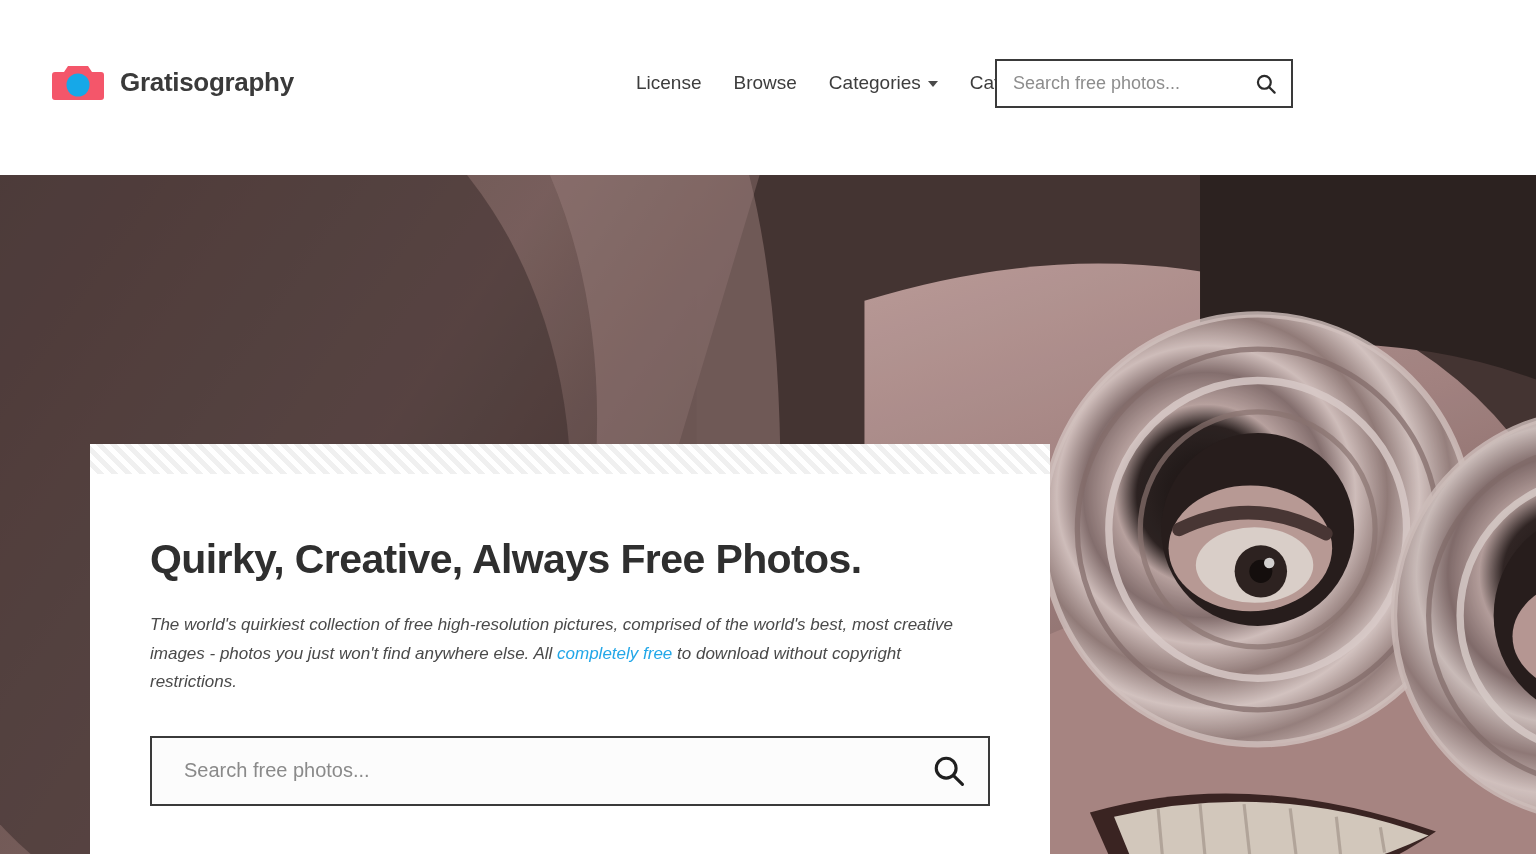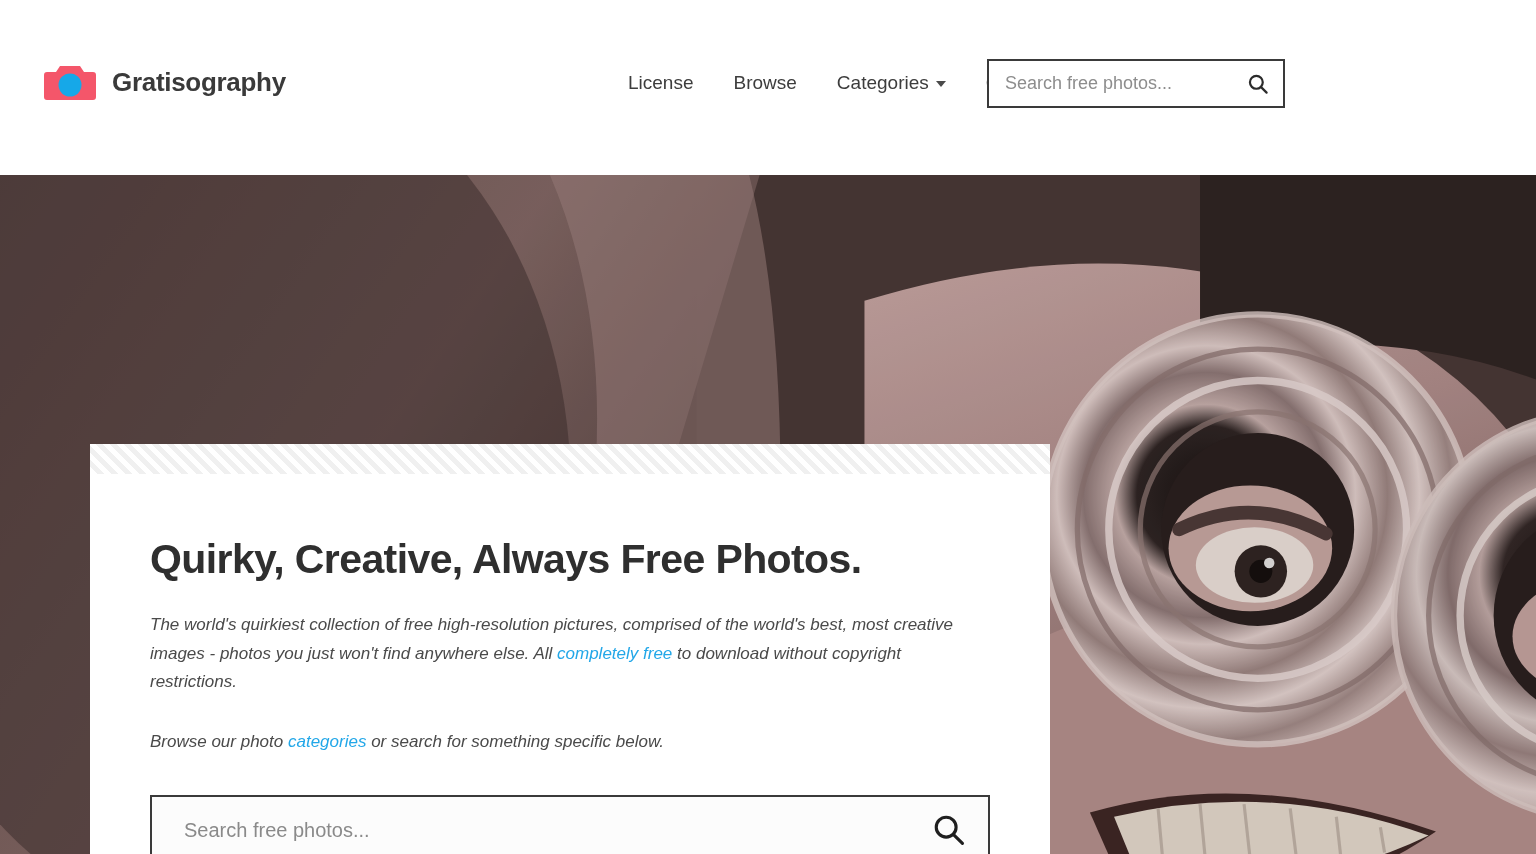--- a/index.html
+++ b/index.html
@@ -6,21 +6,21 @@
   html, body {
     width:1536px; height:854px;
     overflow:hidden;
     background:#ffffff;
     font-family:"Liberation Sans", sans-serif;
     -webkit-font-smoothing:antialiased;
   }
 
   
   .header {
-    position:absolute; top:0; left:0;
+    position:absolute; top:0; left:8px;
     width:1285px; height:175px;
     background:#ffffff;
     display:flex; align-items:center;
     z-index:20;
   }
   .brand {
     position:absolute; left:44px; top:62px;
     display:flex; align-items:center; gap:16px;
     text-decoration:none;
   }
@@ -30,21 +30,21 @@
     display:block;
   }
   .brand-name {
     font-size:26px; font-weight:bold;
     color:#3a3a3a; letter-spacing:-0.3px;
     white-space:nowrap;
   }
 
   .nav {
     position:absolute; left:612px; top:68px;
-    display:flex; align-items:center; gap:8px;
+    display:flex; align-items:center; gap:0px;
   }
   .nav-item {
     font-size:19px; color:#3d3d3d;
     text-decoration:none;
     padding:0 16px;
     white-space:nowrap;
     display:flex; align-items:center; gap:7px;
     line-height:30px;
   }
   .caret {
@@ -309,23 +309,20 @@
   <div class="card">
     <div class="card-top-stripe stripes"></div>
 
     <div class="card-body">
       <h1 class="headline">Quirky, Creative, Always Free Photos.</h1>
 
       <p class="para">
         <span>The world's quirkiest collection of free high-resolution pictures, comprised of the world's best, most creative images - photos you just won't find anywhere else. All </span><a class="link-blue" href="#">completely free</a><span> to download without copyright restrictions.</span>
       </p>
 
-      <p class="para second">
-        <span>Browse our photo </span><a class="link-blue" href="#">categories</a><span> or search for something specific below.</span>
-      </p>
 
       <div class="search-wrap">
         <input type="text" placeholder="Search free photos..." style="">
         <span class="ms-icon">
           <svg width="34" height="34" viewBox="0 0 24 24" fill="none" stroke="#1f1f1f" stroke-width="2.2" stroke-linecap="round">
             <circle cx="10" cy="10" r="7"></circle>
             <line x1="15.2" y1="15.2" x2="21.5" y2="21.5"></line>
           </svg>
         </span>
       </div>

